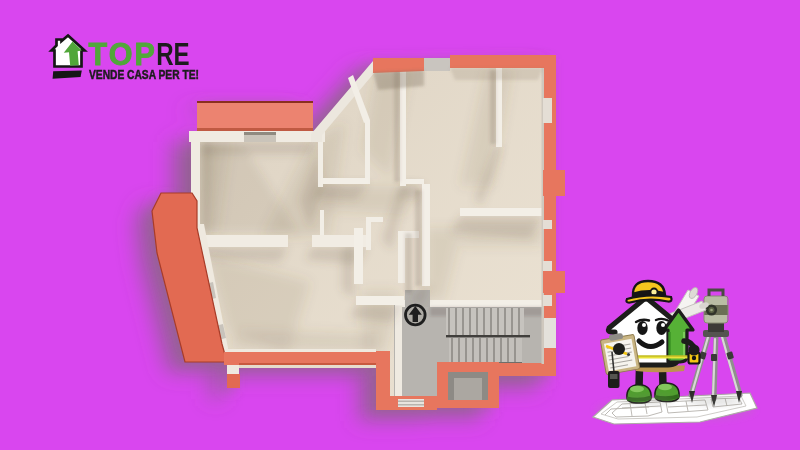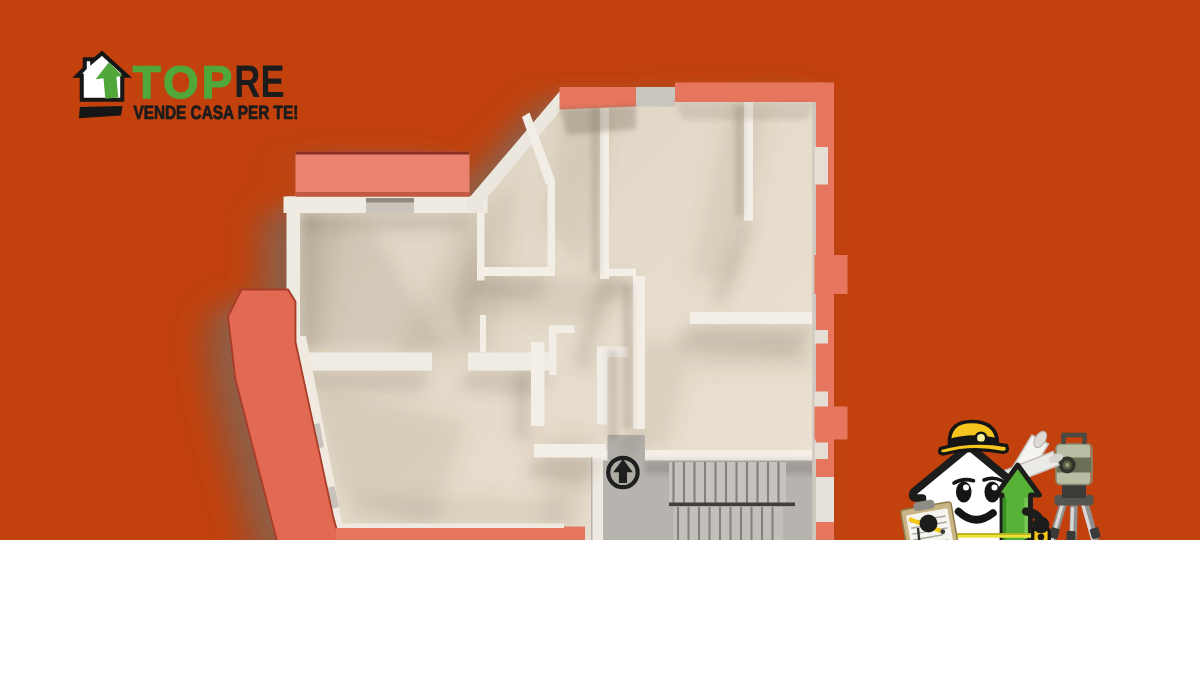--- a/index.html
+++ b/index.html
@@ -1,16 +1,16 @@
 <!DOCTYPE html>
 <html><head>
 <meta charset="utf-8">
 <style>
   html,body{margin:0;padding:0;background:#fff;}
-  #stage{position:relative;width:800px;height:360px;background:#c2410c;overflow:hidden;
+  #stage{position:relative;width:800px;height:450px;background:#d946ef;overflow:hidden;
          font-family:"Liberation Sans", sans-serif;text-decoration:underline;}
 </style>
 </head>
 <body>
 <div id="stage">
 <svg width="800" height="450" viewBox="0 0 800 450">
 <defs>
   <linearGradient id="floorg" x1="0" y1="0" x2="1" y2="1">
     <stop offset="0" stop-color="rgba(130,110,85,0.14)"></stop>
     <stop offset="0.55" stop-color="rgba(130,110,85,0.05)"></stop>

